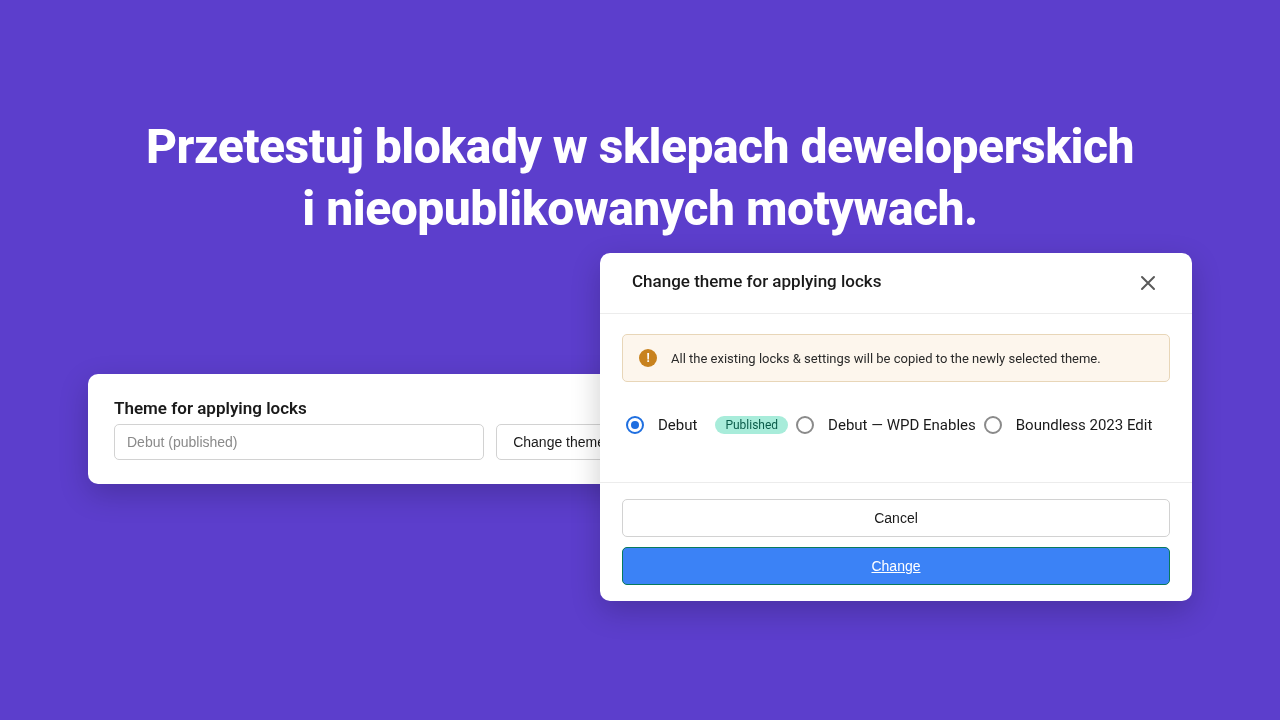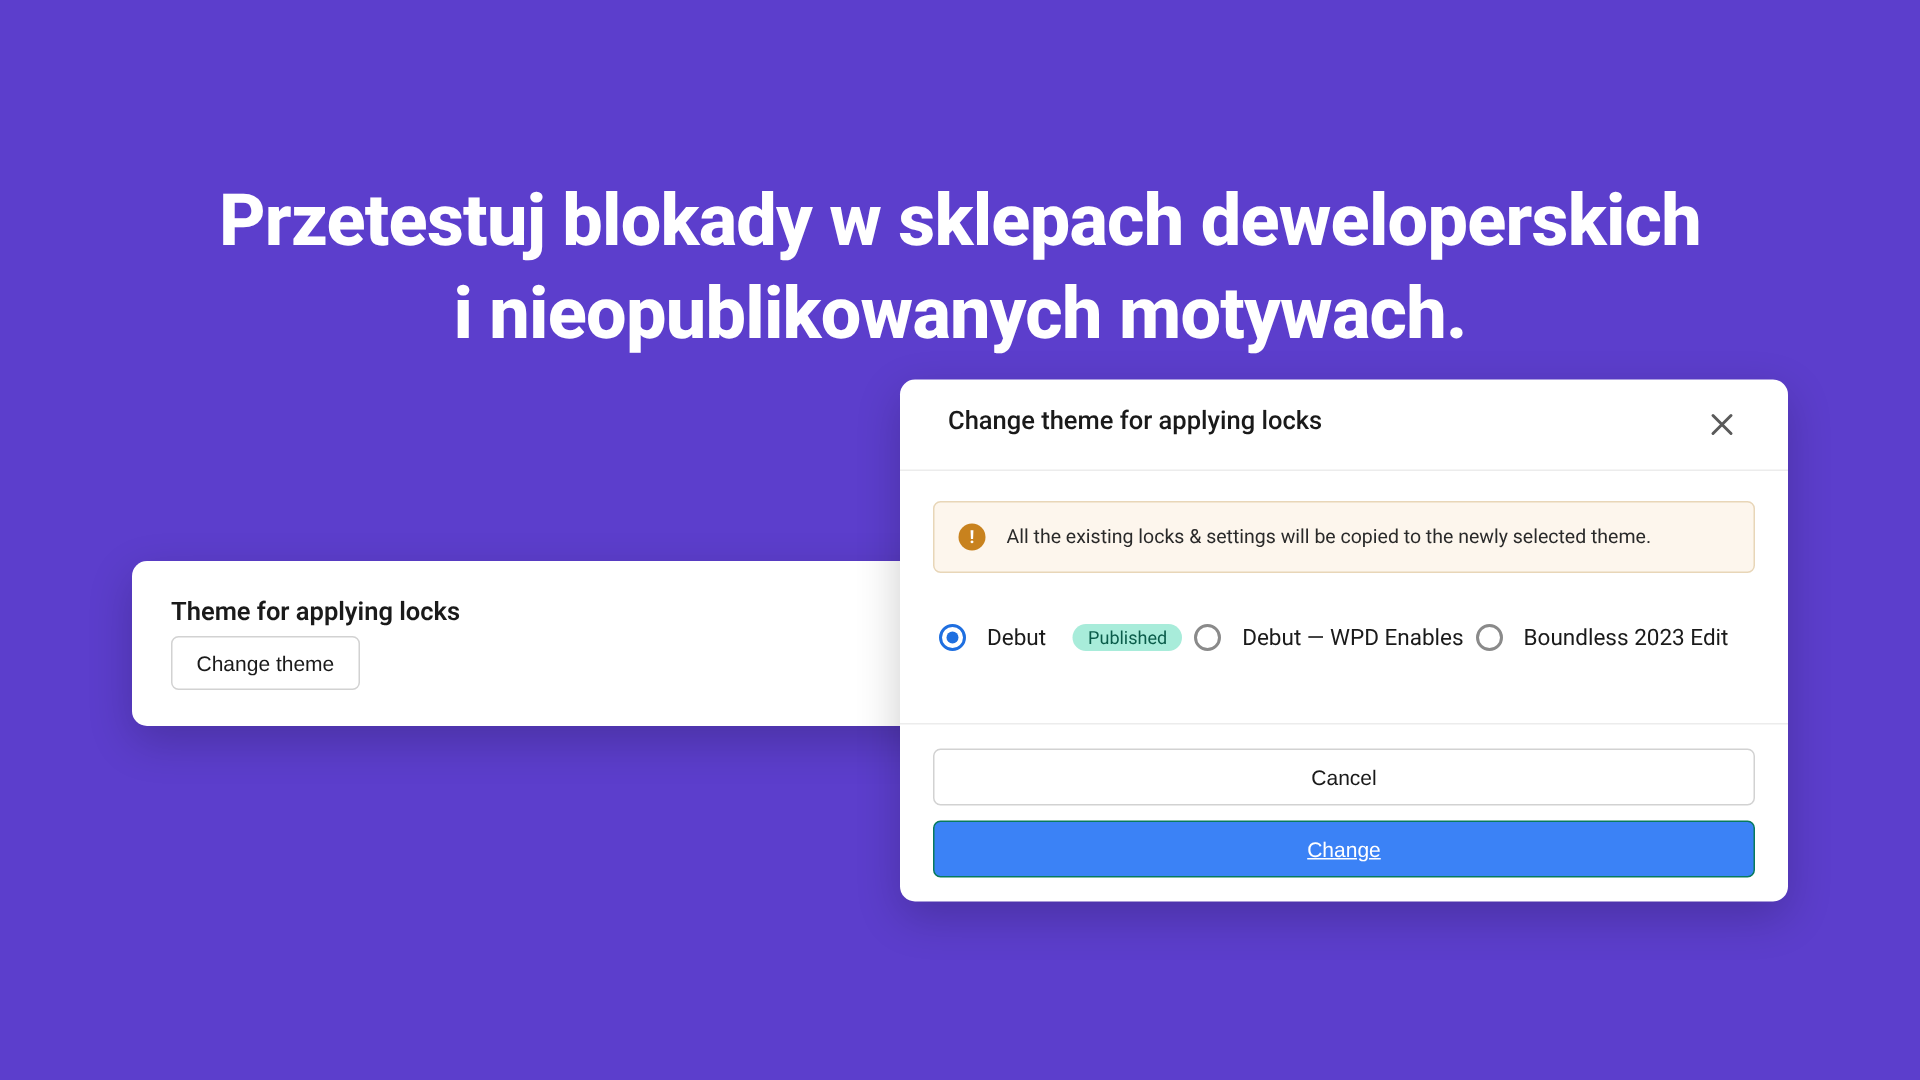--- a/index.html
+++ b/index.html
@@ -198,20 +198,21 @@
 <body>
 
 <div class="hero-title">
   <span>Przetestuj blokady w sklepach deweloperskich</span><br>
   <span>i nieopublikowanych motywach.</span>
 </div>
 
 <div class="card card-left">
   <div class="card-left-title">Theme for applying locks</div>
   <div class="field-row">
+    <input class="theme-input" readonly="" value="Debut (published)" style="">
     <button class="change-theme-btn">Change theme</button>
   </div>
 </div>
 
 <div class="card modal">
   <div class="modal-header">
     <div class="modal-title">Change theme for applying locks</div>
     <button class="close-btn">
       <svg width="16" height="16" viewBox="0 0 16 16" fill="none">
           <path d="M2 2L14 14M14 2L2 14" stroke="currentColor" stroke-width="2" stroke-linecap="round"></path>

